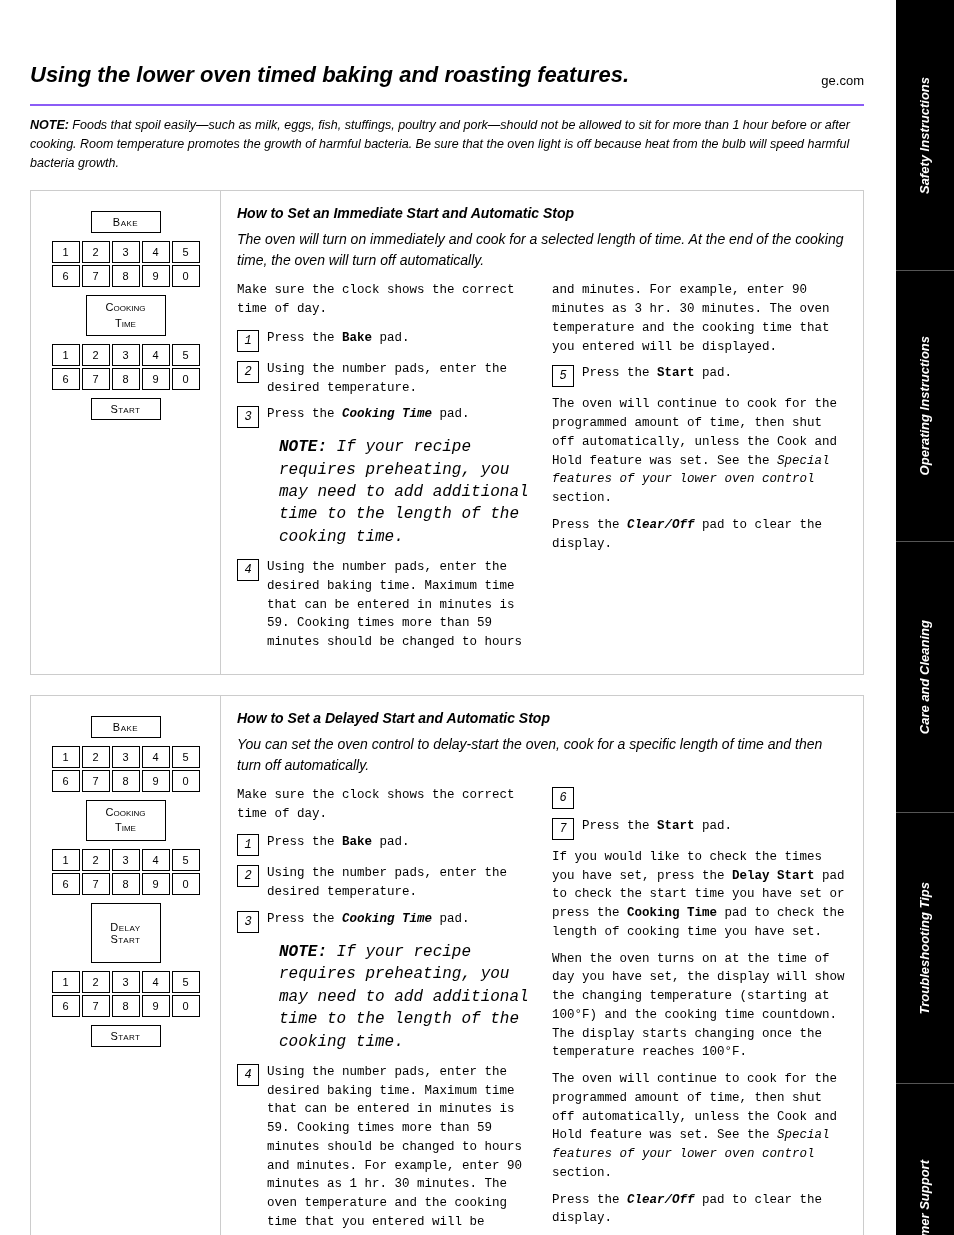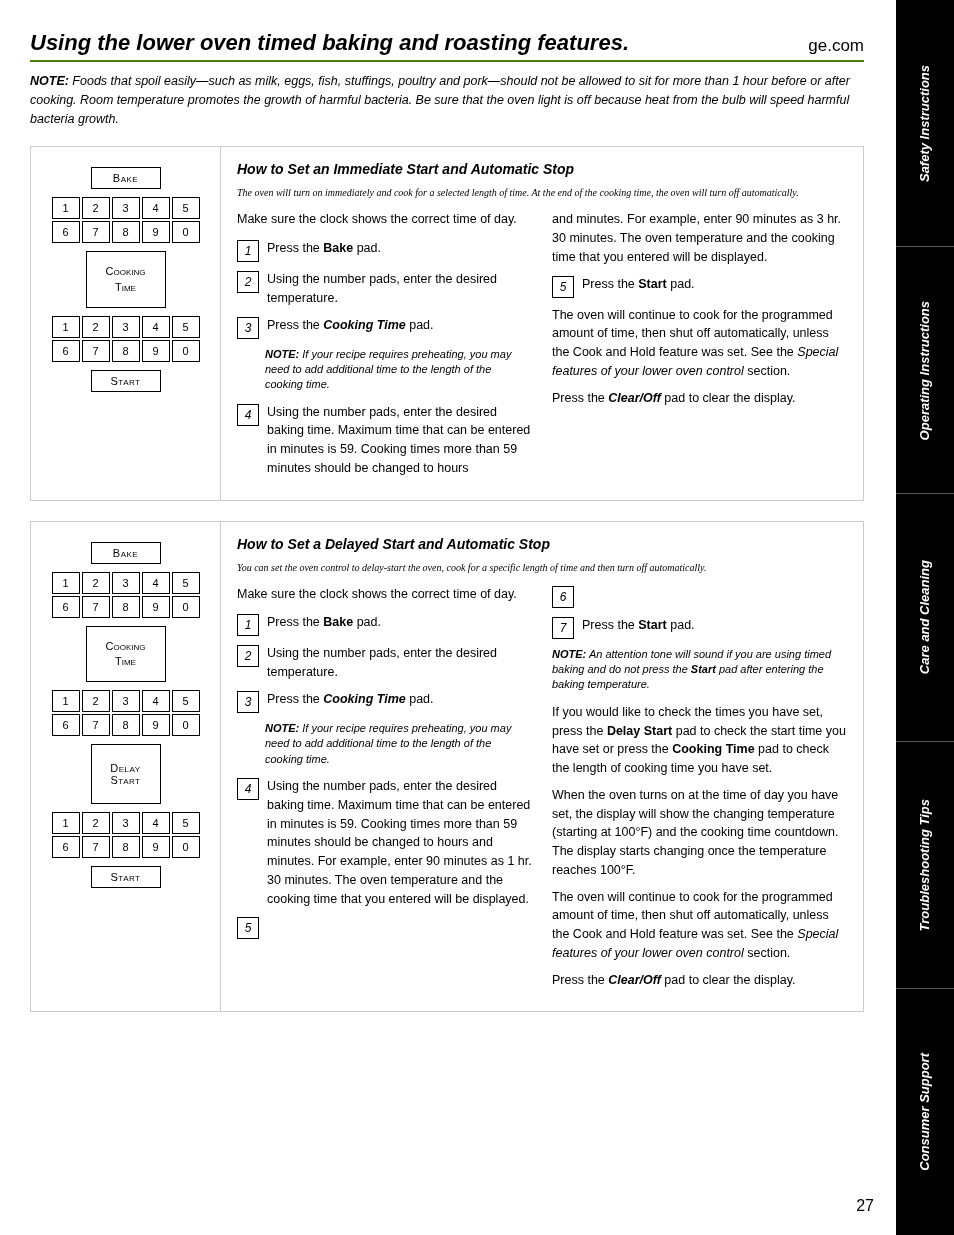--- a/index.html
+++ b/index.html
@@ -15,30 +15,31 @@
 
     .main-content {
       padding: 30px 30px 30px 30px;
       margin-right: 60px;
     }
 
     .page-title {
       font-size: 22px;
       font-style: italic;
       font-weight: bold;
-      border-bottom: 2px solid #4d7c0f;
-      padding-bottom: 4px;
+      border-bottom: 2px solid #8b5cf6;
+      padding-bottom: 16px;
       margin-bottom: 10px;
       display: flex;
       justify-content: space-between;
       align-items: flex-end;
+      margin-top: 32px;
     }
 
     .page-title span.site {
-      font-size: 17px;
+      font-size: 13px;
       font-weight: normal;
       font-style: normal;
       text-align: center;
     }
 
     .note-block {
       font-style: italic;
       font-size: 12.5px;
       margin-bottom: 18px;
       line-height: 1.5;
@@ -71,30 +72,30 @@
     }
 
     .section-title {
       font-size: 14px;
       font-weight: bold;
       font-style: italic;
       margin-bottom: 8px;
     }
 
     .section-subtitle {
-      font-size: 10px;
+      font-size: 14px;
       font-style: italic;
       margin-bottom: 10px;
       line-height: 1.5;
-      font-family: Liberation Serif, serif;
     }
 
     .instructions-two-col {
       display: flex;
       gap: 20px;
+      font-family: Liberation Mono, monospace;
     }
 
     .instructions-left, .instructions-right {
       flex: 1;
       font-size: 12.5px;
       line-height: 1.5;
     }
 
     .step {
       display: flex;
@@ -116,23 +117,23 @@
       margin-right: 8px;
       flex-shrink: 0;
       margin-top: 1px;
     }
 
     .step-text {
       flex: 1;
     }
 
     .note-inline {
-      font-size: 11px;
-      font-style: italic;
-      margin: 6px 0 10px 28px;
+      font-size: 16px;
+      font-style: italic;
+      margin: 6px 0 10px 42px;
       line-height: 1.4;
     }
 
     .note-inline strong {
       font-style: italic;
     }
 
     .make-sure {
       font-size: 12.5px;
       margin-bottom: 10px;
@@ -161,21 +162,21 @@
       width: 28px;
       height: 22px;
       display: flex;
       align-items: center;
       justify-content: center;
       font-size: 11px;
     }
 
     .cooking-time-btn {
       border: 1px solid #000;
-      padding: 12px 10px;
+      padding: 4px 10px;
       font-size: 11px;
       font-variant: small-caps;
       text-align: center;
       min-width: 80px;
       line-height: 1.4;
     }
 
     
     .right-sidebar {
       position: absolute;
@@ -401,23 +402,20 @@
         <div class="instructions-right">
           <div class="step">
             <div class="step-num" style="font-style:italic;">6</div>
           </div>
 
           <div class="step">
             <div class="step-num" style="font-style:italic;">7</div>
             <div class="step-text">Press the <b>Start</b> pad.</div>
           </div>
 
-          <div class="note-inline" style="margin-left:0;">
-            <i><b>NOTE:</b> An attention tone will sound if you are using timed baking and do not press the <b>Start</b> pad after entering the baking temperature.</i>
-          </div>
 
           <p>If you would like to check the times you have set, press the <b>Delay Start</b> pad to check the start time you have set or press the <b>Cooking Time</b> pad to check the length of cooking time you have set.</p>
           <p>When the oven turns on at the time of day you have set, the display will show the changing temperature (starting at 100°F) and the cooking time countdown. The display starts changing once the temperature reaches 100°F.</p>
           <p>The oven will continue to cook for the programmed amount of time, then shut off automatically, unless the Cook and Hold feature was set. See the <i>Special features of your lower oven control</i> section.</p>
           <p>Press the <b><i>Clear/Off</i></b> pad to clear the display.</p>
         </div>
       </div>
     </div>
   </div>
 

